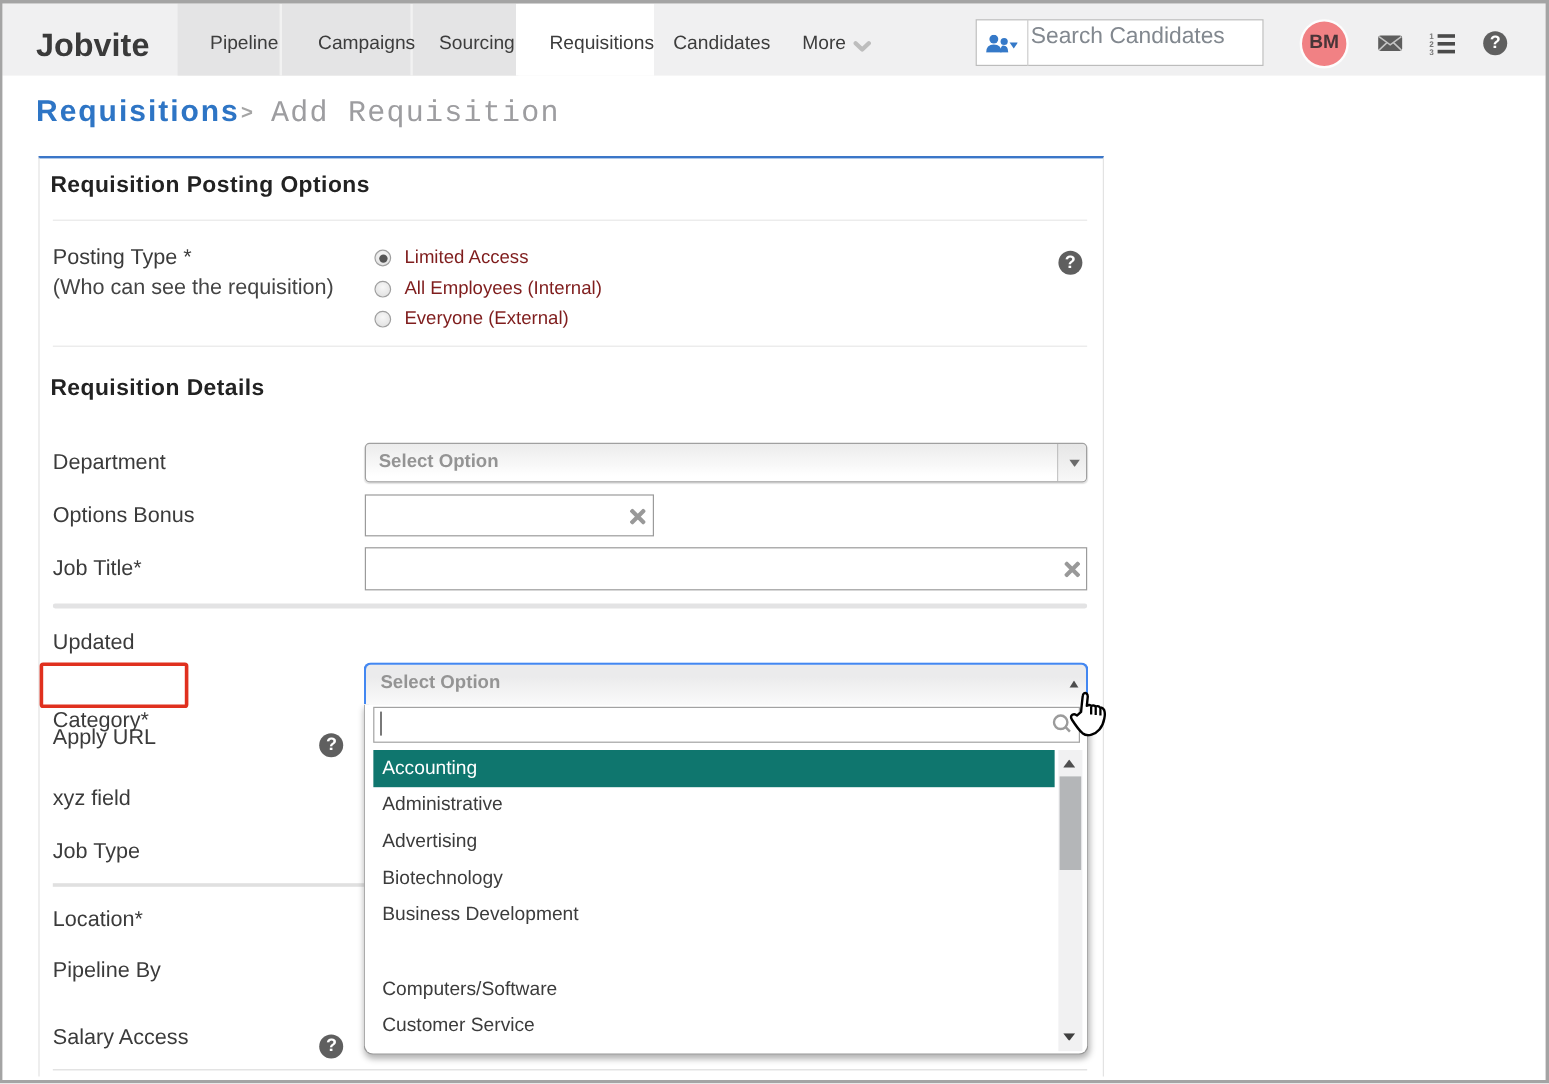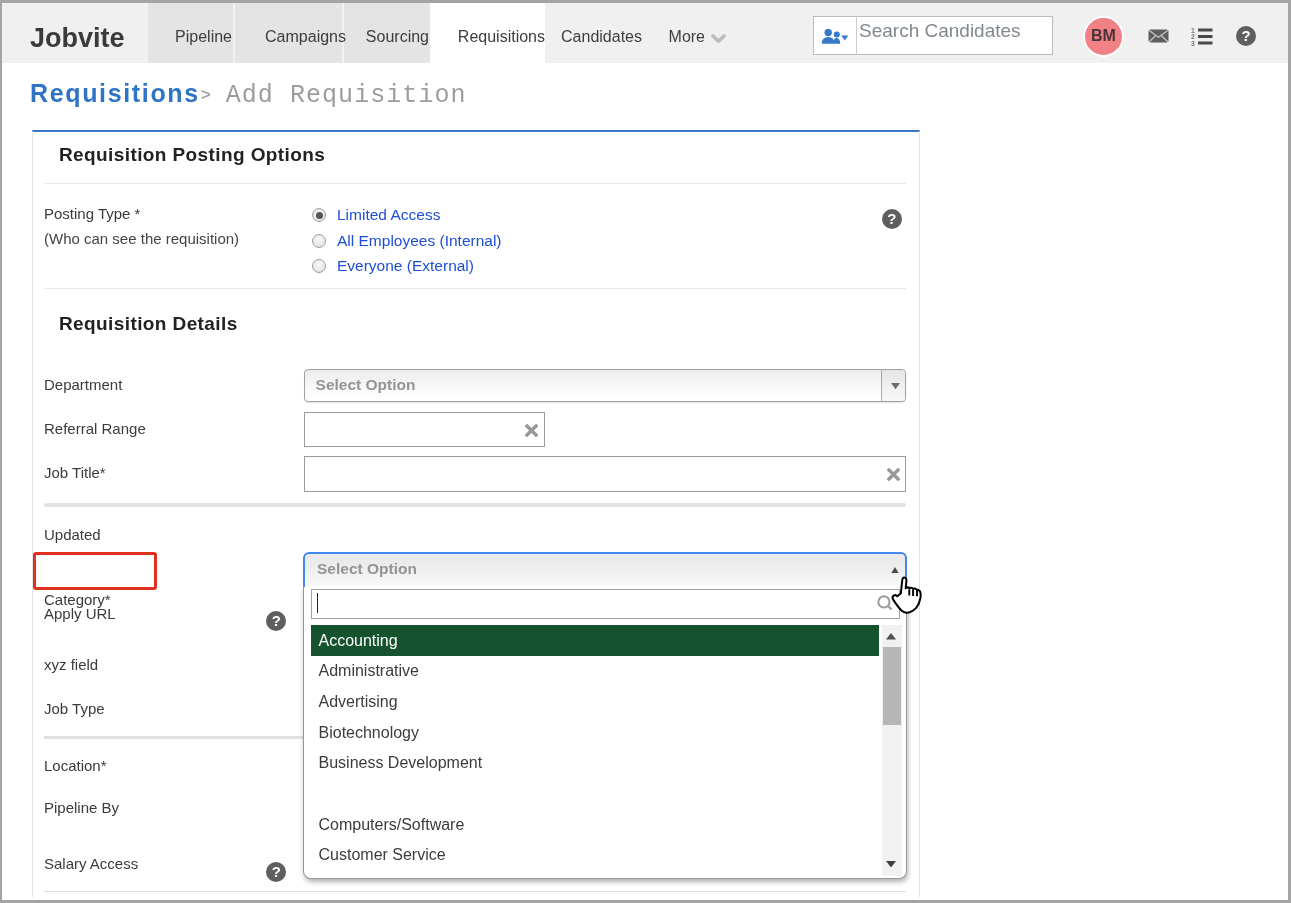--- a/index.html
+++ b/index.html
@@ -25,42 +25,42 @@
 .qicon { position:absolute; width:20px; height:20px; border-radius:50%; background:#5f5f5f; color:#fff; text-align:center; line-height:20px; font-size:15px; font-weight:bold; }
 
 
 #crumb { position:absolute; left:30px; top:78px; height:30px; line-height:30px; font-size:25px; }
 #crumb .blue { color:#2e75c5; font-weight:bold; letter-spacing:1.65px; }
 #crumb .sep { color:#a5a5a5; font-size:17px; font-weight:bold; vertical-align:2px; padding:0 6px 0 1px; letter-spacing:0;}
 #crumb .gray { color:#9d9da0; letter-spacing:1.05px; padding-left:9px;font-family:Liberation Mono, monospace; }
 
 
 #panel { position:absolute; left:32px; top:130px; width:888px; height:767px; background:#fff; border-top:2px solid #3b76c8; border-left:1px solid #e3e3e3; border-right:1px solid #e3e3e3; }
-.h2 { position:absolute; left:59px; font-size:19px; font-weight:bold; color:#222222; letter-spacing:0.4px; line-height:22px; }
+.h2 { position:absolute; left:42px; font-size:19px; font-weight:bold; color:#222222; letter-spacing:0.4px; line-height:22px; }
 .hr { position:absolute; left:44px; width:862px; height:1px; background:#e8e8e8; }
 .hrthick { position:absolute; left:44px; width:862px; height:4px; background:#e3e3e4; border-radius:2px; }
-.lbl { position:absolute; left:44px; font-size:15px; color:#3b3b3b; line-height:18px; }
+.lbl { position:absolute; left:44px; font-size:18px; color:#3b3b3b; line-height:18px; }
 .radio { position:absolute; left:312px; width:14px; height:14px; border-radius:50%; border:1px solid #9f9f9f; background:radial-gradient(circle at 50% 35%, #f8f8f8, #ddd); }
 .radio.sel::after { content:""; position:absolute; left:2.5px; top:2.5px; width:7px; height:7px; border-radius:50%; background:#555; }
-.rlbl { position:absolute; left:337px; font-size:15.5px; color:#1d4ed8; line-height:18px; }
+.rlbl { position:absolute; left:337px; font-size:15.5px; color:#7f1d1d; line-height:18px; }
 .inp { position:absolute; background:#fff; border:1.5px solid #9b9b9b; }
 #deptsel { position:absolute; left:303.6px; top:368.5px; width:602.4px; height:33px; border:1px solid #a0a0a0; border-radius:4px; background:linear-gradient(#ececec, #ffffff 88%); box-shadow:0 1px 1px rgba(0,0,0,0.12); }
 #deptsel .txt { position:absolute; left:11px; top:0.5px; height:30px; line-height:30px; font-size:15.5px; font-weight:bold; color:#949494; }
 #deptsel .btn { position:absolute; right:0; top:0; width:24px; height:31px; border-left:1px solid #a8a8a8; background:linear-gradient(#e6e6e6,#f8f8f8); border-radius:0 4px 4px 0; }
 #redbox { position:absolute; left:32.5px; top:552px; width:124px; height:37.5px; border:3px solid #e0301e; border-radius:3px; z-index:5; }
 
 
 #ddbtn { position:absolute; left:303px; top:552px; width:604px; height:35px; border:2px solid #4387f1; border-bottom:none; border-radius:6px 6px 0 0; background:linear-gradient(#ebebec 30%, #fafafa); z-index:10; }
 #ddbtn .txt { position:absolute; left:12px; top:0; height:29px; line-height:29px; font-size:15.5px; font-weight:bold; color:#949494; }
 #dddrop { position:absolute; left:303px; top:587px; width:604px; height:292px; background:#fff; border:1px solid #979797; border-top:none; border-radius:0 0 8px 8px; box-shadow:1px 3px 5px rgba(0,0,0,0.3); z-index:9; }
 #ddsearch { position:absolute; left:310.5px; top:588.5px; width:589px; height:30px; background:#fff; border:1px solid #a2a2a2; z-index:11; }
 #ddcaret { position:absolute; left:316.5px; top:592.5px; width:1.5px; height:20px; background:#222; z-index:12; }
 #ddlist { position:absolute; left:310.5px; top:624.5px; width:568.4px; height:250px; z-index:11; overflow:hidden; }
 .opt { position:absolute; left:0; width:568.4px; height:31px; line-height:31px; padding-left:8px; font-size:16px; color:#3c3c3c; white-space:nowrap; }
-.opt.sel { background:#14532d; color:#ffffff; }
+.opt.sel { background:#0f766e; color:#ffffff; }
 #sbar { position:absolute; left:881.5px; top:624.5px; width:20px; height:251px; background:#f1f1f2; z-index:11; }
 #sthumb { position:absolute; left:883px; top:647px; width:17.5px; height:78px; background:#b4b6b8; z-index:12; }
 #cursor { position:absolute; left:891.2px; top:575.3px; z-index:20; }
 #bottomhr { position:absolute; left:44px; top:891px; width:862px; height:1px; background:#dddddd; }
 </style>
 </head>
 <body>
 <div id="canvas">
 
   <div id="header">
@@ -130,21 +130,21 @@
 
   <div class="lbl" style="top:376.2px;">Department</div>
   <div id="deptsel">
     <div class="txt">Select Option</div>
     <div class="btn"></div>
     <svg style="position:absolute; left:586.5px; top:13px;" width="9" height="6.5" viewBox="0 0 9 6.5">
         <path d="M0 0 h9 l-4.5 6.2 z" fill="#6b6b6b"></path>
       </svg>
   </div>
 
-  <div class="lbl" style="top:419.8px;">Referral Range</div>
+  <div class="lbl" style="top:419.8px;">Options Bonus</div>
   <div class="inp" style="left:303.6px; top:412px; width:241px; height:35px;"></div>
   <svg class="abs" style="left:524.5px; top:423.5px;" width="13" height="13" viewBox="0 0 13 13">
       <path d="M2 2 L11 11 M11 2 L2 11" stroke="#999" stroke-width="3.4" stroke-linecap="square"></path>
     </svg>
 
   <div class="lbl" style="top:464.1px;">Job Title*</div>
   <div class="inp" style="left:303.6px; top:455.5px; width:602.4px; height:36px;"></div>
   <svg class="abs" style="left:887px; top:467.5px;" width="13" height="13" viewBox="0 0 13 13">
       <path d="M2 2 L11 11 M11 2 L2 11" stroke="#999" stroke-width="3.4" stroke-linecap="square"></path>
     </svg>

